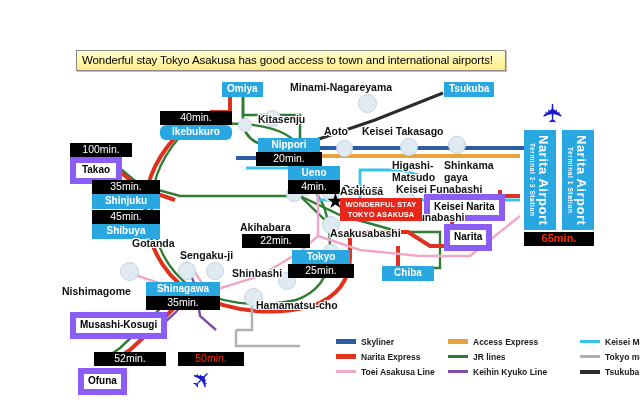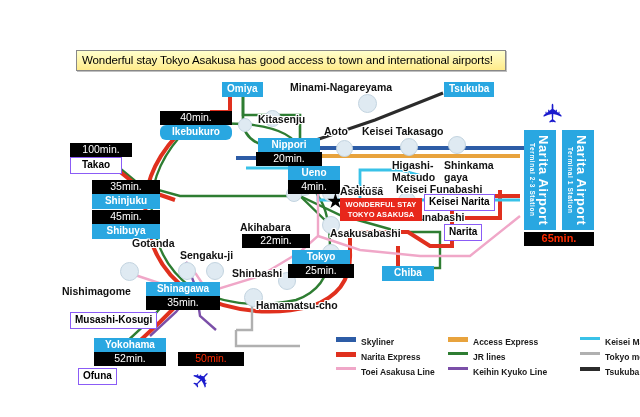--- a/index.html
+++ b/index.html
@@ -18,21 +18,21 @@
     border:1px solid #c3d4e0;}
 
   
   .lbl{position:absolute;white-space:nowrap;line-height:1;}
   .blue{background:#29a7e1;color:#fff;font-weight:bold;font-size:10px;
     padding:2px 5px 3px;text-align:center;}
   .blue.two{line-height:11px;padding:2px 5px 3px;}
   .black{background:#000;color:#fff;font-size:10.5px;padding:1px 5px 2px;
     text-align:center;font-weight:normal;}
   .black.red{color:#ff2a00;}
-  .white{background:#fff;color:#000;border:1px solid #8b5cf6;
+  .white{background:#fff;color:#000;border:6px solid #8b5cf6;
     font-size:10px;font-weight:bold;padding:2px 4px 3px;}
   .plain{color:#111;font-size:10.5px;font-weight:bold;text-shadow:
      1px 0 #fff,-1px 0 #fff,0 1px #fff,0 -1px #fff,1px 1px #fff,-1px -1px #fff,
      1px -1px #fff,-1px 1px #fff;}
   .plain.two{line-height:11.5px;}
 
   
   #callout{position:absolute;background:#e8271b;color:#fff;font-size:7.5px;
     font-weight:bold;line-height:9.5px;padding:2px 4px;text-align:center;
     letter-spacing:.1px;}
@@ -47,21 +47,21 @@
   .vterm{writing-mode:vertical-rl;color:#fff;font-weight:bold;font-size:6.5px;
     letter-spacing:.6px;}
 
   
   .plane{position:absolute;color:#1a1acd;line-height:1;}
 
   
   #legend{position:absolute;left:336px;top:334px;width:300px;height:46px;
     display:grid;grid-template-columns:112px 132px 1fr;
     grid-auto-rows:15px;align-items:center;}
-  .lgi{display:flex;}
+  .lgi{display:flex;align-items:center;}
   .sw{display:inline-block;width:20px;margin-right:5px;flex:0 0 20px;}
   .lgt{font-size:8.5px;font-weight:bold;color:#1b1b1b;white-space:nowrap;}
 </style>
 </head>
 <body>
 
 <div id="map">
 
   <svg width="640" height="417" style="position:absolute;left:0;top:0;">
 
@@ -160,21 +160,20 @@
   <div class="lbl blue" style="left:92px;top:224px;width:58px;">Shibuya</div>
 
   <div class="lbl plain" style="left:132px;top:238px;">Gotanda</div>
 
   <div class="lbl plain" style="left:180px;top:250px;">Sengaku-ji</div>
 
   <div class="lbl plain" style="left:62px;top:286px;">Nishimagome</div>
 
   <div class="lbl white" style="left:70px;top:312px;">Musashi-Kosugi</div>
 
-  <div class="lbl blue" style="left:94px;top:338px;width:62px;">Yokohama</div>
   <div class="lbl black" style="left:94px;top:352px;width:62px;">52min.</div>
 
   <div class="lbl white" style="left:78px;top:368px;">Ofuna</div>
 
   <div class="lbl blue" style="left:146px;top:282px;width:64px;">Shinagawa</div>
   <div class="lbl black" style="left:146px;top:296px;width:64px;">35min.</div>
 
   <div class="lbl black red" style="left:178px;top:352px;width:56px;">50min.</div>
   <div class="plane" style="left:192px;top:368px;font-size:24px;transform:rotate(-45deg);">✈</div>
 

